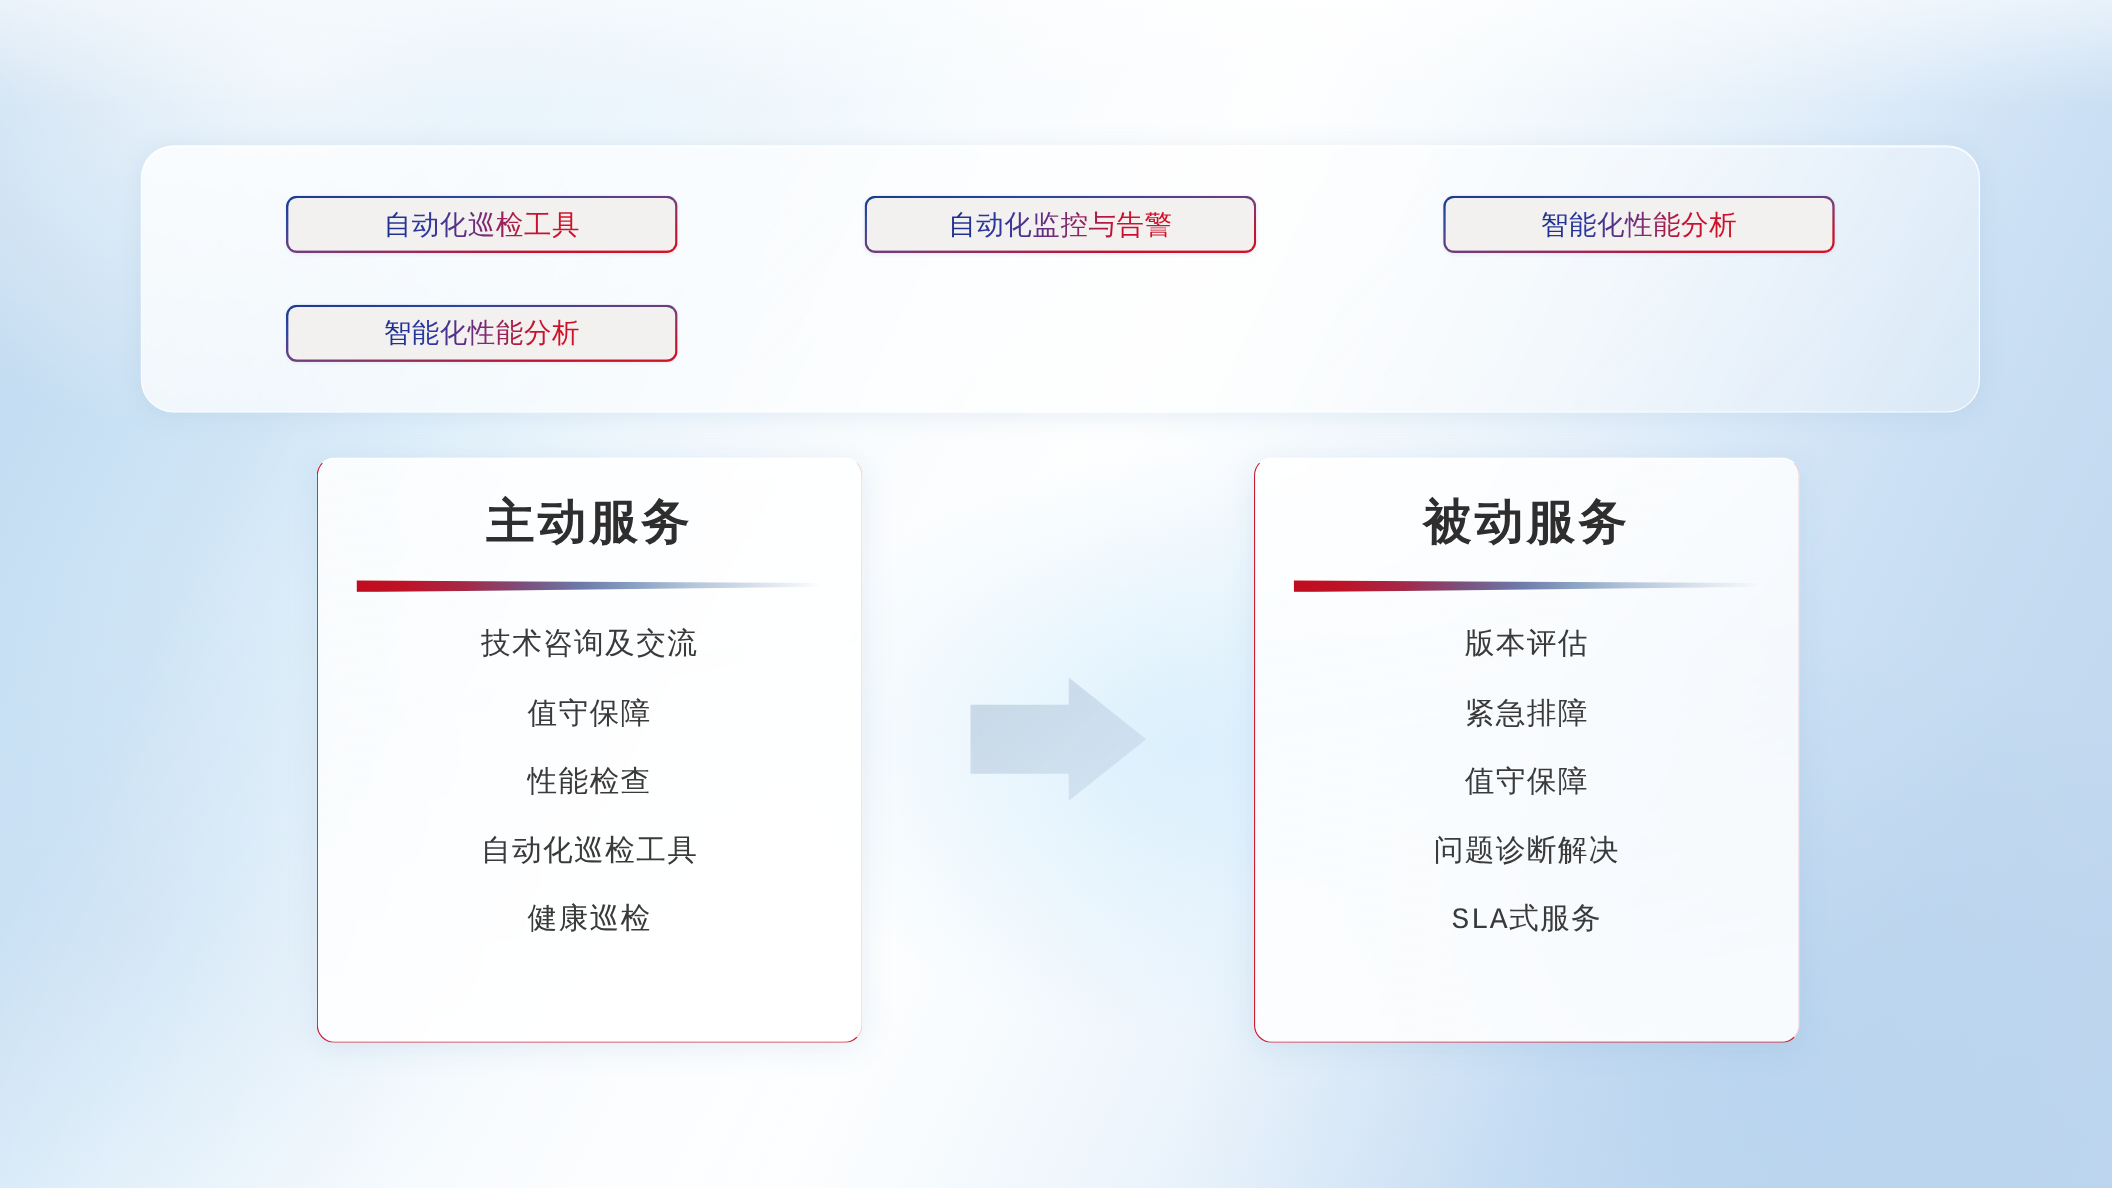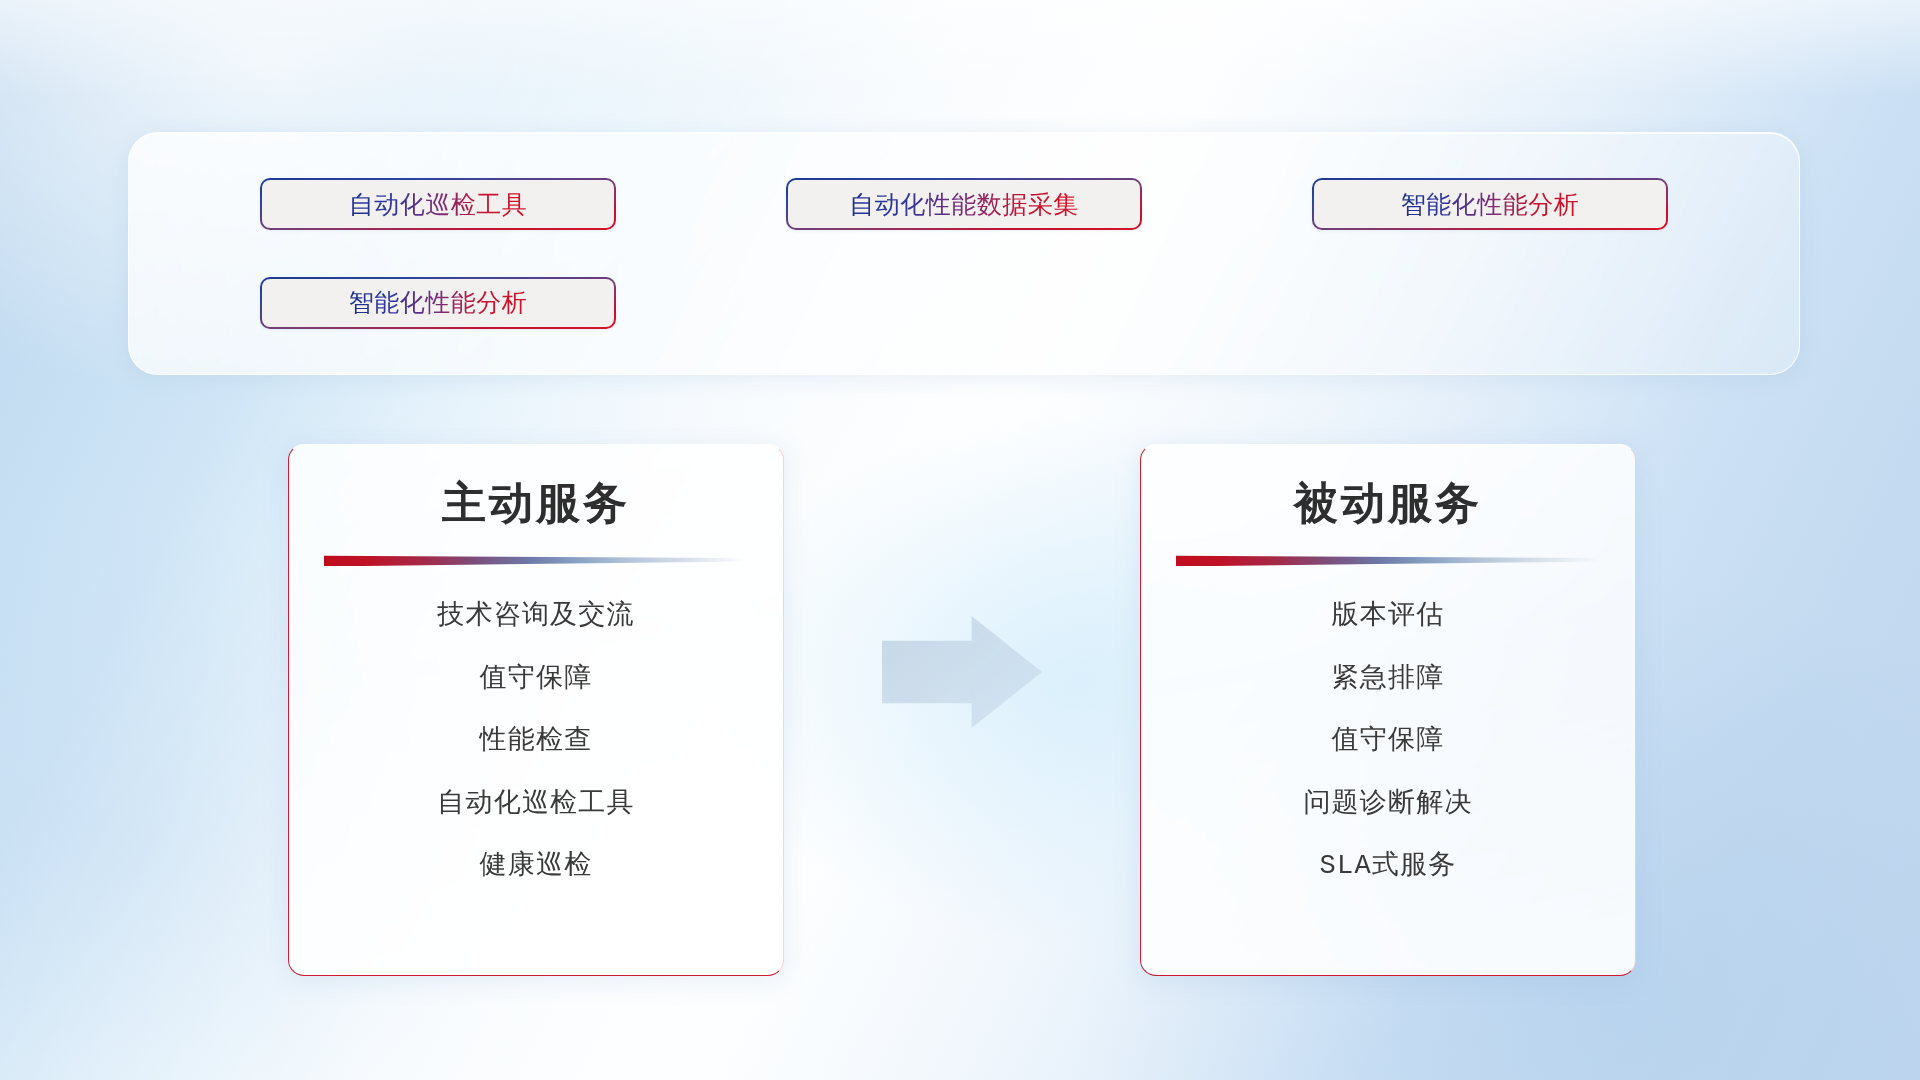--- a/index.html
+++ b/index.html
@@ -86,21 +86,21 @@
   
   .arrow{
     position:absolute; left:882px; top:616px; width:160px; height:112px;
     background:linear-gradient(135deg, rgba(176,196,216,.58) 0%, rgba(190,208,226,.50) 55%, rgba(200,216,232,.42) 100%);
     clip-path:polygon(0% 22%, 56% 22%, 56% 0%, 100% 50%, 56% 100%, 56% 78%, 0% 78%);
     filter:drop-shadow(0 2px 4px rgba(140,170,200,.18));
   }
 
   
   .card{
-    position:absolute; top:444px; width:496px; height:532px;
+    position:absolute; top:416px; width:496px; height:532px;
     border-radius:16px;
     background:linear-gradient(170deg, rgba(255,255,255,.86) 0%, rgba(255,255,255,.80) 40%, rgba(255,255,255,.90) 100%);
     border-left:1.6px solid #cf1b32;
     border-bottom:1.6px solid #cf1b32;
     border-right:1.6px solid rgba(207,27,50,.20);
     border-top:1px solid rgba(255,255,255,.9);
     box-shadow:0 4px 26px rgba(120,160,200,.17);
     backdrop-filter:blur(2px);
     display:flex; flex-direction:column; align-items:center;
     padding-top:34px;
@@ -148,21 +148,21 @@
 
 <div class="stage">
 
   <div class="top-panel">
 
     <div class="pill">
       <span class="pill-label">自动化巡检工具</span>
     </div>
 
     <div class="pill">
-      <span class="pill-label">自动化性能数据采集</span>
+      <span class="pill-label">自动化监控与告警</span>
     </div>
 
     <div class="pill">
       <span class="pill-label">智能化性能分析</span>
     </div>
 
     <div class="pill">
       <span class="pill-label">智能化性能分析</span>
     </div>
 

